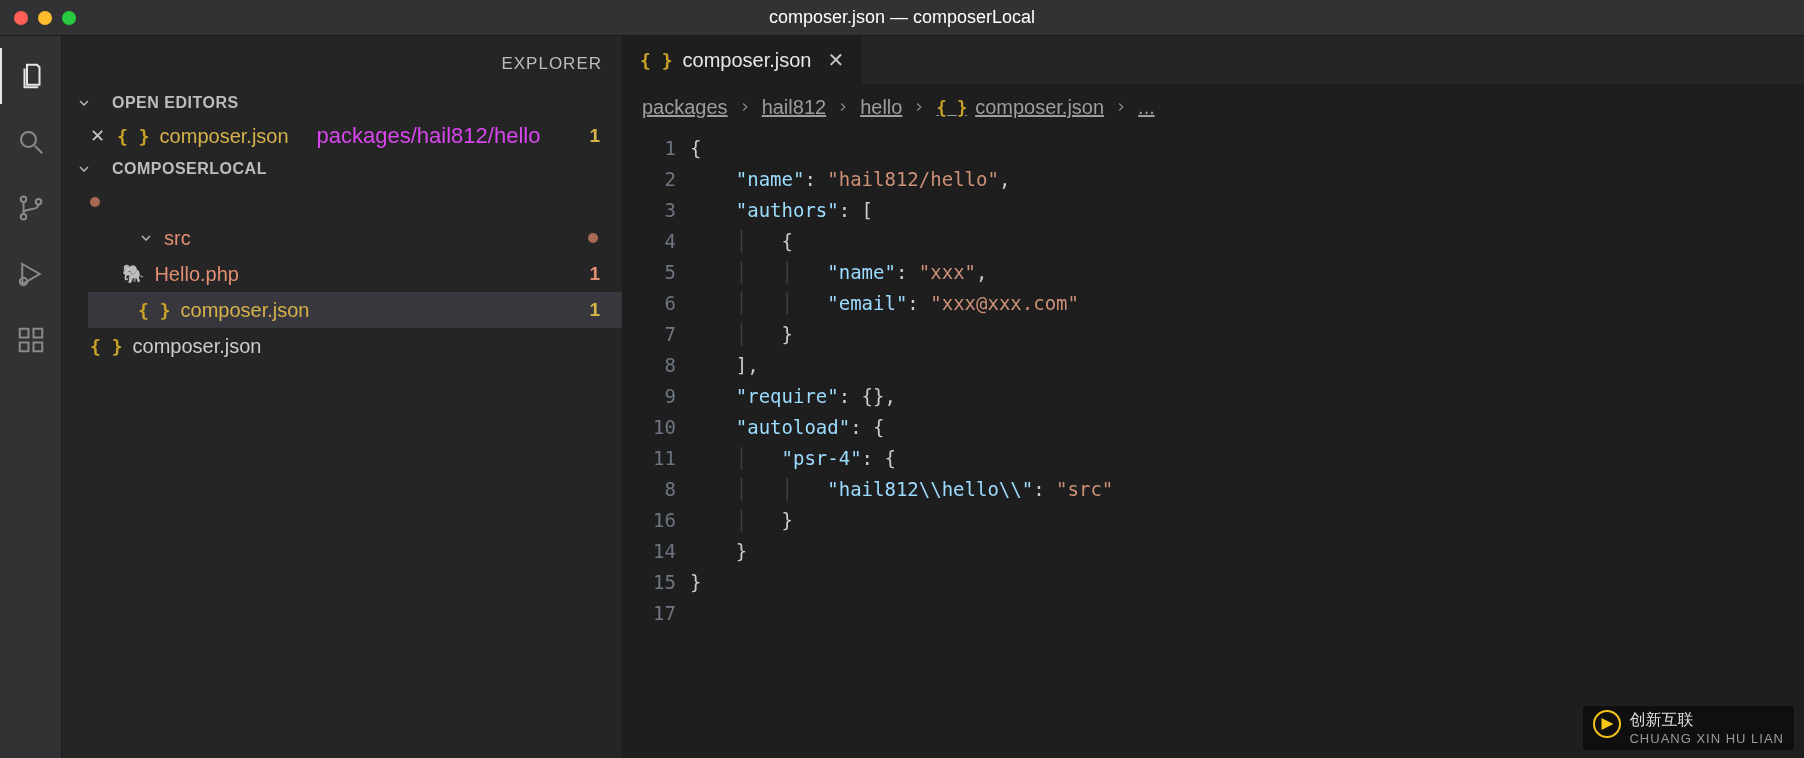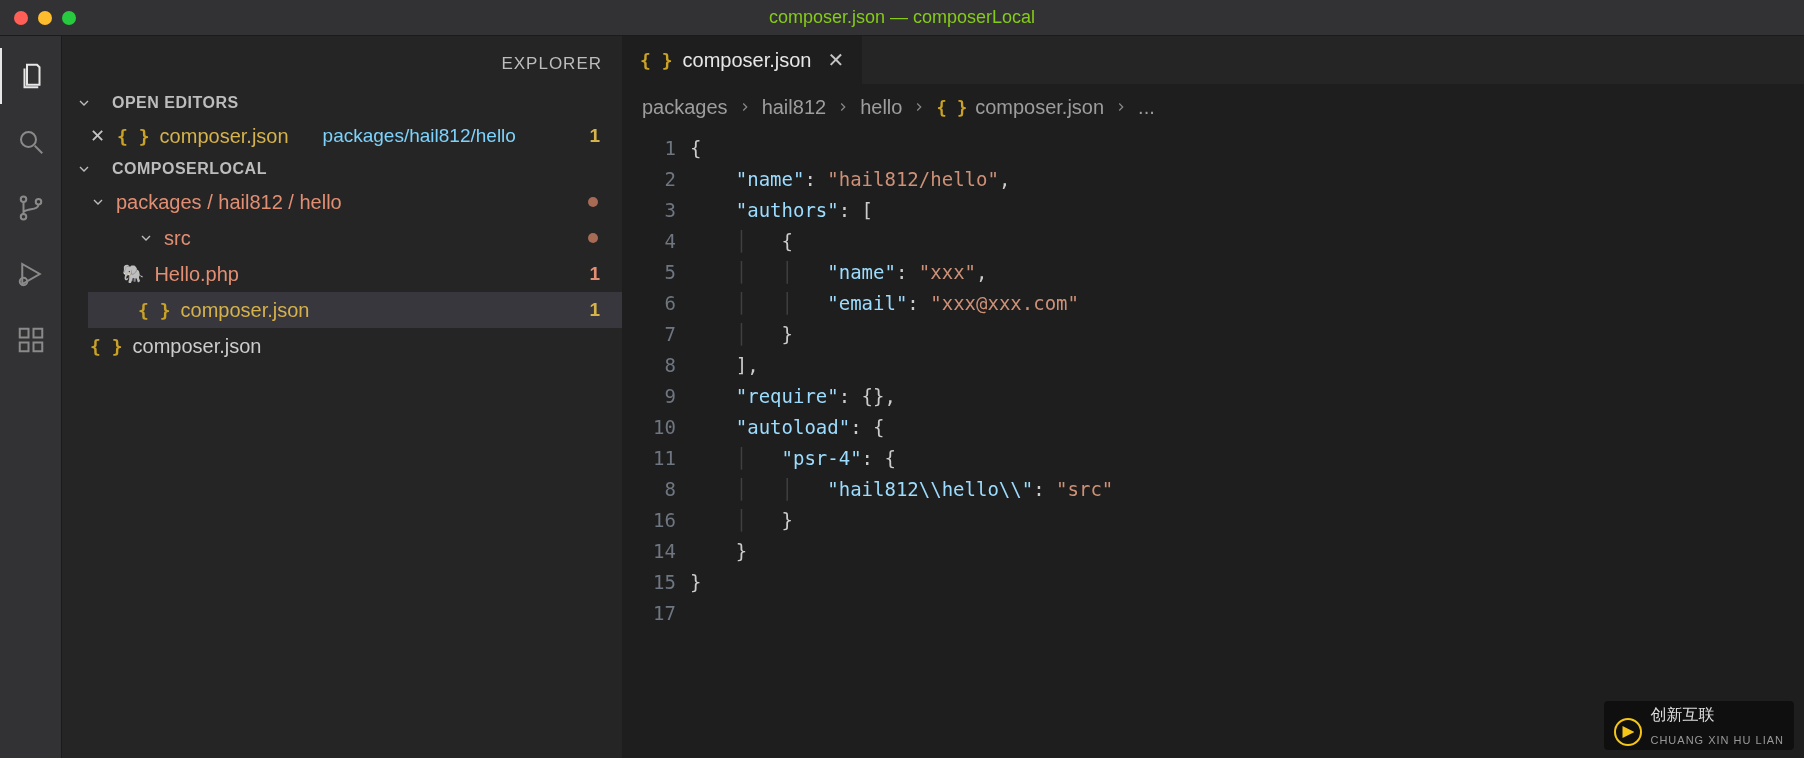--- a/index.html
+++ b/index.html
@@ -17,21 +17,21 @@
       display: flex;
       align-items: center;
       position: relative;
       border-bottom: 1px solid #1b1b1b;
     }
     .traffic { display:flex; gap:10px; padding-left:14px;}
     .tl-dot { width:14px; height:14px; border-radius:50%; }
     .dot-red{background:#ff5f56;} .dot-yellow{background:#ffbd2e;} .dot-green{background:#27c93f;}
     .title-center {
       position:absolute; left:50%; transform:translateX(-50%);
-      font-size:18px; color:#84cc16; font-weight:400;
+      font-size:18px; color:#ffffff; font-weight:400;
     }
 
     .body { flex:1; display:flex; min-height:0; }
     .activitybar {
       width:62px; background:#323234; display:flex; flex-direction:column; align-items:center;
       padding-top:12px; gap:10px; border-right:1px solid #1b1b1b;
     }
     .act-item { width:62px; height:56px; display:flex; align-items:center; justify-content:center; cursor:pointer;}
     .act-item svg { width:30px; height:30px; stroke:#8a8a8a; fill:none; stroke-width:1.6;}
     .act-item.active svg { stroke:#e7e7e7; }
@@ -54,21 +54,21 @@
       justify-content:space-between;
     }
     .sidebar-row .left { display:flex; align-items:center; gap:10px; overflow:hidden;}
     .sidebar-row.active { background:#37373d; }
     .open-x { color:#c5c5c5; font-size:18px; padding-right:2px;}
     .json-icon { color:#c9a227; font-weight:700; font-family:monospace; font-size:18px;}
     .elephant-icon { color:#a371c1; font-size:18px; }
     .fname-json { color:#d6b24a; font-size:20px; }
     .fname-git { color:#e28e72; font-size:20px; }
     .fname-plain { color:#cccccc; font-size:20px; }
-    .dimpath { color:#7dd3fc; font-size:19px; margin-left:24px;}
+    .dimpath { color:#d946ef; font-size:22px; margin-left:18px;}
     .badge-num { color:#d6b24a; font-weight:700; font-size:19px; padding-right:8px;}
     .dot-mod { width:10px; height:10px; border-radius:50%; background:#a76a54; margin-right:10px;}
 
     .tree-indent-1 { padding-left:28px !important; }
     .tree-indent-2 { padding-left:50px !important;margin-left:26px; }
     .tree-indent-3 { padding-left:60px !important; }
 
     .tree-folder .left .chev svg { width:16px; height:16px; }
 
     .editor-area { flex:1; display:flex; flex-direction:column; background:#1e1e1e; min-width:0;}
@@ -77,39 +77,39 @@
       display:flex; align-items:center; gap:10px; padding:0 18px;
       background:#1e1e1e; color:#e7e7e7; font-size:20px; border-right:1px solid #252526;
       cursor:pointer;
     }
     .tab .close { color:#c5c5c5; font-size:20px; margin-left:6px;}
     .breadcrumb {
       display:flex; align-items:center; gap:10px; color:#9d9d9d; font-size:20px;
       padding:12px 20px;
     }
     .breadcrumb .sep svg { width:14px; height:14px; stroke:#8a8a8a; stroke-width:2; fill:none;}
-    .crumb { display:flex; align-items:center; gap:8px;}
+    .crumb { display:flex; align-items:center; gap:8px;text-decoration:underline;}
 
     .code-wrap { flex:1; display:flex; overflow:hidden; padding-left:8px;}
     .gutter { width:60px; text-align:right; color:#6e7681; font-family: Menlo, monospace; font-size:19px; line-height:31px; padding-top:2px; padding-right:14px;}
     .code {
       flex:1; font-family: Menlo, monospace; font-size:19px; line-height:31px;
       white-space:pre; color:#cccccc; padding-top:2px;
     }
     .indent-guide { color:#404040; }
     .tok-key { color:#9cdcfe; }
     .tok-str { color:#ce9178; }
     .tok-brace { color:#cccccc; }
     .tok-punc { color:#cccccc; }
 
     .watermark {
-      position:absolute; right:10px; bottom:8px; display:flex; align-items:flex-end; gap:8px;
+      position:absolute; right:10px; bottom:8px; display:flex; align-items:flex-start; gap:8px;
       color:#ddd; font-size:16px; background:rgba(0,0,0,0.5); padding:4px 10px; border-radius:4px;
     }
-    .watermark .sub { font-size:11px; color:#999; display:block; letter-spacing:1px;margin-top:8px;}
+    .watermark .sub { font-size:13px; color:#999; display:block; letter-spacing:1px;}
     .wm-logo { width:28px; height:28px; border:2px solid #f5c518; border-radius:50%; position:relative;}
     .wm-logo::after { content:""; position:absolute; left:6px; top:6px; width:12px; height:12px; background:#f5c518; clip-path: polygon(0 0,100% 50%,0 100%);}
   </style>
 </head>
 <body>
 
 <div class="window">
   <div class="titlebar">
     <div class="traffic">
       <div class="tl-dot dot-red"></div>
@@ -182,28 +182,20 @@
       <div class="section-header">
         <span class="chev">
             <svg viewBox="0 0 24 24">
               <polyline points="6 9 12 15 18 9"></polyline>
             </svg>
           </span>
         <span>COMPOSERLOCAL</span>
       </div>
 
       <div class="sidebar-row tree-folder tree-indent-1">
-        <div class="left">
-          <span class="chev">
-              <svg viewBox="0 0 24 24">
-                <polyline points="6 9 12 15 18 9"></polyline>
-              </svg>
-            </span>
-          <span class="fname-git">packages / hail812 / hello</span>
-        </div>
         <span class="dot-mod"></span>
       </div>
 
       <div class="sidebar-row tree-folder tree-indent-2">
         <div class="left">
           <span class="chev">
               <svg viewBox="0 0 24 24">
                 <polyline points="6 9 12 15 18 9"></polyline>
               </svg>
             </span>

